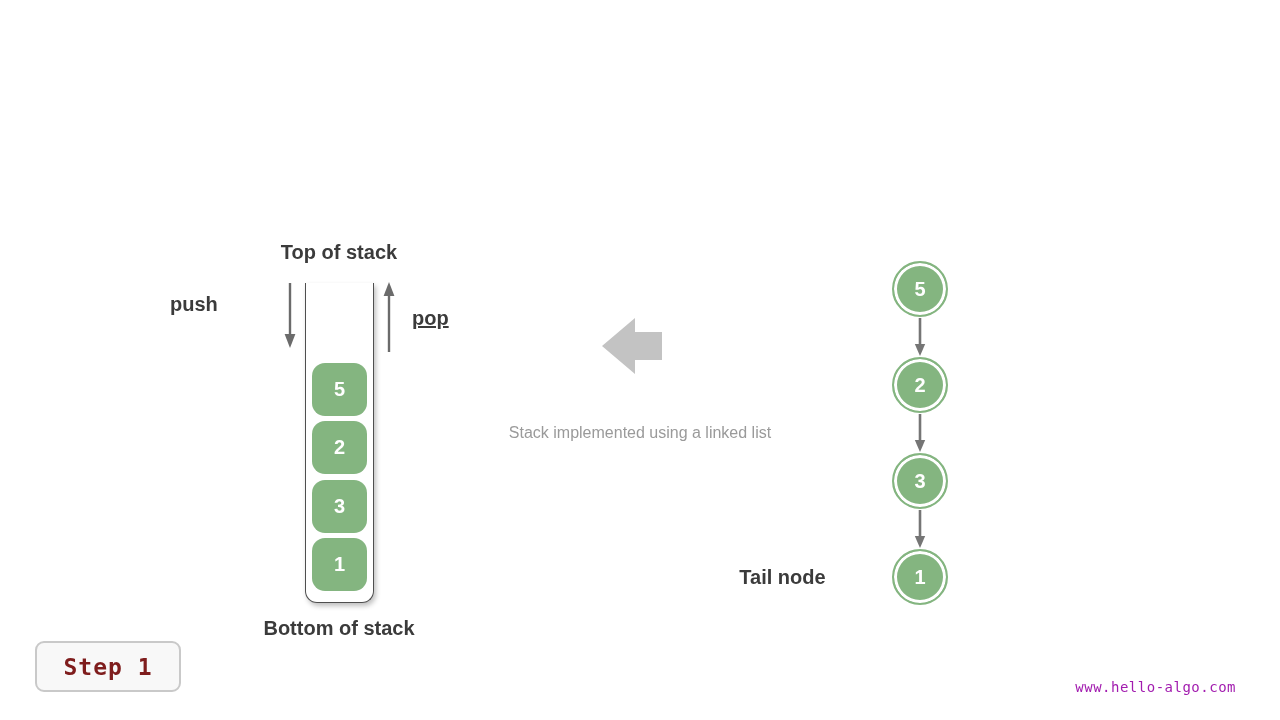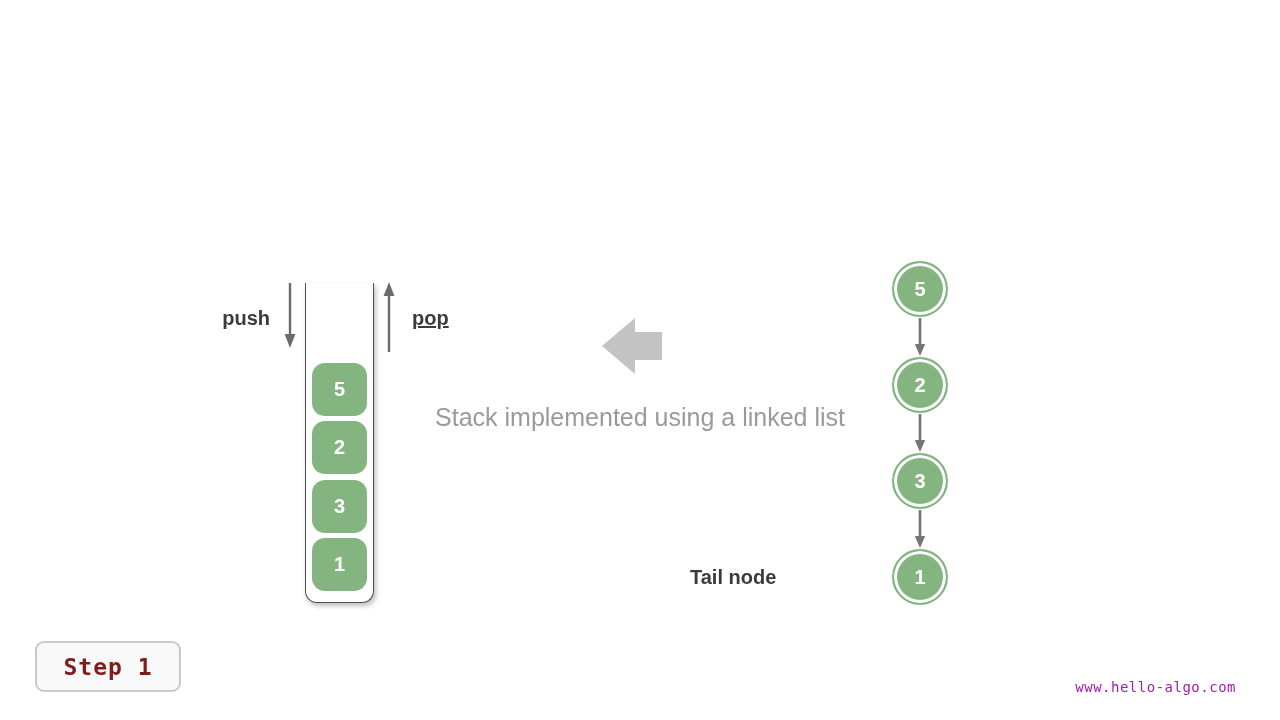--- a/index.html
+++ b/index.html
@@ -14,30 +14,31 @@
   .abs { position: absolute; }
 
   
   .lbl-dark {
     font-weight: bold;
     font-size: 20px;
     color: #3b3b3b;
     line-height: 23px;
   }
   .lbl-muted {
-    font-size: 25px;
+    font-size: 16px;
     color: #9a9a9a;
     line-height: 24px;
+    margin-top: 16px;
   }
   .top-label    { left: 239px; top: 241px; width: 200px; text-align: center; }
   .bottom-label { left: 239px; top: 617px; width: 200px; text-align: center; }
-  .push-label   { left: 170px; top: 307px; width: 100px; text-align: right; }
+  .push-label   { left: 170px; top: 293px; width: 100px; text-align: left; }
   .pop-label    { left: 412px; top: 307px; width: 100px; text-align: left; text-decoration: underline; }
   .head-label   { left: 690px; top: 280px; width: 185px; text-align: right; }
-  .tail-label   { left: 690px; top: 566px; width: 185px; text-align: left; }
+  .tail-label   { left: 690px; top: 566px; width: 185px; text-align: center; }
   .caption      { left: 370px; top: 405px; width: 540px; text-align: center; }
 
   
   .stack-container {
     left: 305px; top: 283px;
     width: 67px; height: 319px;
     border-left: 1.4px solid #4f4f4f;
     border-right: 1.4px solid #4f4f4f;
     border-bottom: 1.4px solid #4f4f4f;
     border-radius: 0 0 12px 12px;
@@ -101,20 +102,21 @@
     font-size: 14px;
     color: #a21caf;
     letter-spacing: 0.5px;
   }
 </style>
 </head>
 <body>
 
 <div class="canvas">
 
+  <div class="abs lbl-dark top-label">Top of stack</div>
 
   <div class="abs lbl-dark push-label">push</div>
 
   <svg class="abs" style="left:282px; top:283px;" width="16" height="66">
     <line x1="8" y1="0" x2="8" y2="52" stroke="#6b6b6b" stroke-width="2.4"></line>
     <polygon points="8,65 2.6,51 13.4,51" fill="#6b6b6b"></polygon>
   </svg>
 
   <svg class="abs" style="left:381px; top:282px;" width="16" height="70">
     <polygon points="8,0 2.6,14 13.4,14" fill="#6b6b6b"></polygon>
@@ -123,20 +125,21 @@
 
   <div class="abs lbl-dark pop-label">pop</div>
 
   <div class="abs stack-container"></div>
 
   <div class="abs stack-item stack-item-0">5</div>
   <div class="abs stack-item stack-item-1">2</div>
   <div class="abs stack-item stack-item-2">3</div>
   <div class="abs stack-item stack-item-3">1</div>
 
+  <div class="abs lbl-dark bottom-label">Bottom of stack</div>
 
   <svg class="abs" style="left:602px; top:317px;" width="60" height="58">
     <polygon points="0,29 33,1 33,15 60,15 60,43 33,43 33,57" fill="#c3c3c3"></polygon>
   </svg>
 
   <div class="abs lbl-muted caption">Stack implemented using a linked list</div>
 
   <div class="abs lbl-dark tail-label">Tail node</div>
 
   <div class="abs ll-node ll-node-0">5</div>

